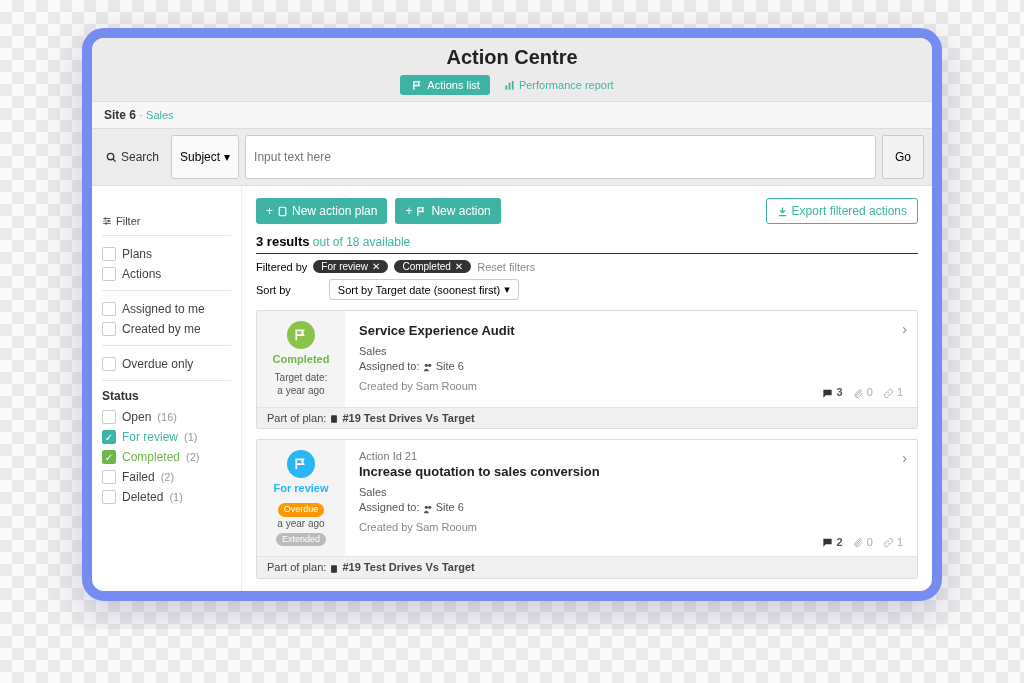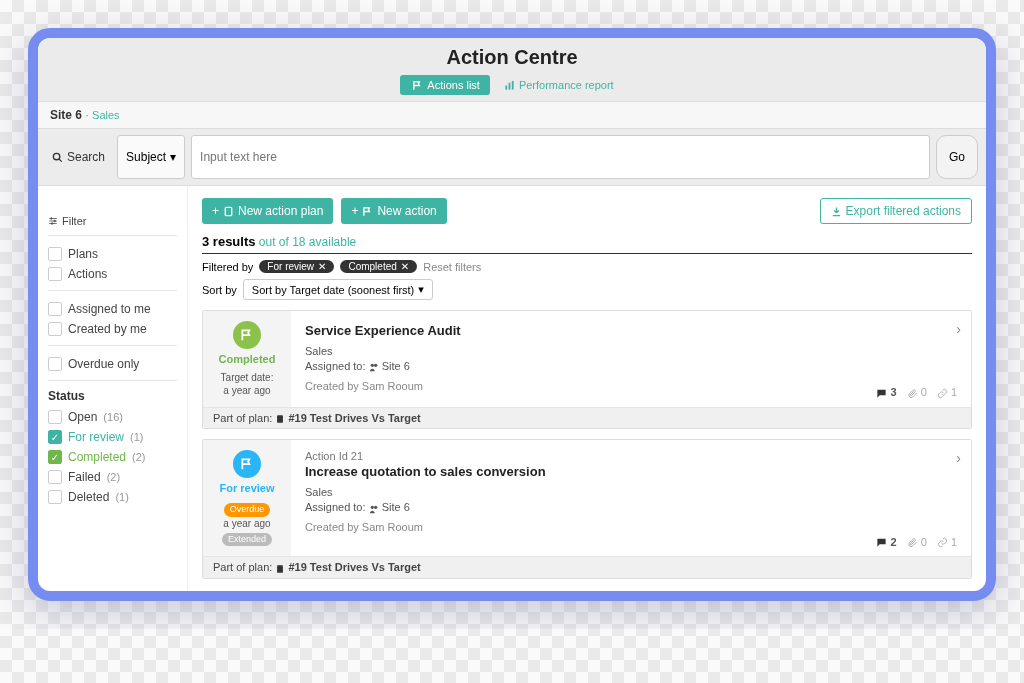--- a/index.html
+++ b/index.html
@@ -3,21 +3,21 @@
 <meta charset="utf-8">
 <style>
   * { box-sizing: border-box; margin: 0; padding: 0; }
   body {
     font-family: -apple-system, BlinkMacSystemFont, "Segoe UI", Arial, sans-serif;
     background:
       repeating-conic-gradient(#eaeaea 0% 25%, #fafafa 0% 50%) 0 0/24px 24px;
     padding: 28px;
   }
   .frame {
-    width: 968px;
+    width: 860px;
     margin: 0 auto;
     border: 10px solid #768cf0;
     border-radius: 22px;
     overflow: hidden;
     background: #fff;
     box-shadow: 0 12px 40px rgba(60,60,120,0.25);
   }
   .header {
     background: #ebebeb;
     padding: 8px 0 6px;
@@ -53,21 +53,21 @@
   .subject-dd {
     border:1px solid #ccc; background:#fafafa; font-size:12px; padding:14px 8px;
     border-radius:3px; display:flex; align-items:center; gap:4px; cursor:pointer;
   }
   .search-input {
     flex:1; border:1px solid #ccc; background:#fff; font-size:12px;
     padding:4px 8px; border-radius:3px;
   }
   .go-btn {
     border:1px solid #ccc; background:#f3f3f3; font-size:12px; padding:4px 12px;
-    border-radius:10px; cursor:pointer;
+    border-radius:2px; cursor:pointer;
   }
   .main { display:flex; }
   .sidebar {
     width:150px; padding:29px 10px; font-size:12px; color:#333;
     border-right:1px solid #eee;
   }
   .filter-head { font-size:11px; color:#444; margin-bottom:8px; display:flex;align-items:center;gap:4px;}
   .sidebar hr { border:none;border-top:1px solid #e6e6e6; margin:6px 0 8px; }
   .cb-row { display:flex; align-items:center; gap:6px; padding:3px 0; cursor:pointer;}
   .cb-row .box {
@@ -97,21 +97,21 @@
   .results-line .avail { color:#3fb4a4; font-size:12px; }
   .filtered-by { margin-top:6px; font-size:11px; display:flex;align-items:center;gap:6px;}
   .chip {
     background:#333; color:#fff; border-radius:10px; padding:1px 8px 1px 8px;
     font-size:10px; display:inline-flex;align-items:center;gap:4px;cursor:pointer;
   }
   .chip .x { font-size:10px; }
   .reset { color:#888; cursor:pointer; font-size:11px;}
   .sort-row { margin-top:6px; font-size:11px; display:flex;align-items:center;gap:6px;}
   .sort-dd { border:1px solid #ccc; padding:3px 8px; font-size:11px; border-radius:3px; cursor:pointer;
-    display:inline-flex;align-items:center;gap:4px;}
+    display:inline-flex;align-items:center;gap:4px;margin-left:32px;}
   .card {
     border:1px solid #ddd; border-radius:2px; margin-top:10px; background:#f9f9f9;
   }
   .card-body { display:flex; padding:10px 12px 8px; gap:14px; background:#fff;}
   .status-col {
     width:88px; text-align:center; font-size:10px; color:#555; background:#f4f4f4;
     margin:-10px 0 -8px -12px; padding:10px 6px;
   }
   .status-badge {
     width:28px;height:28px;border-radius:50%;display:flex;align-items:center;justify-content:center;

